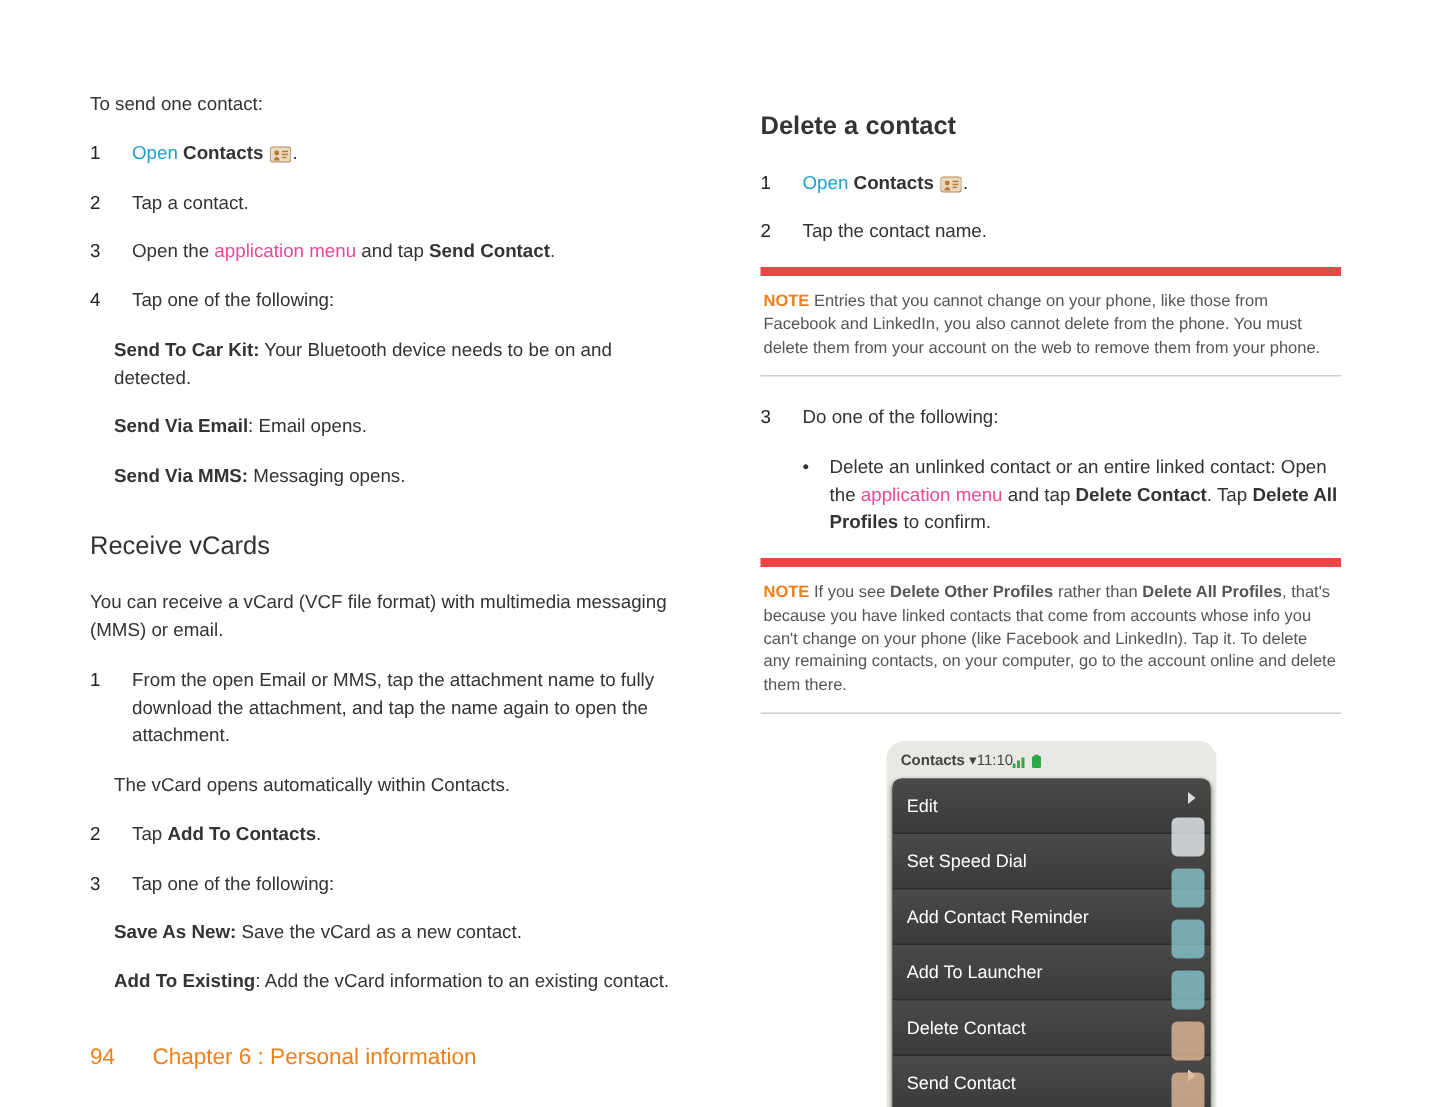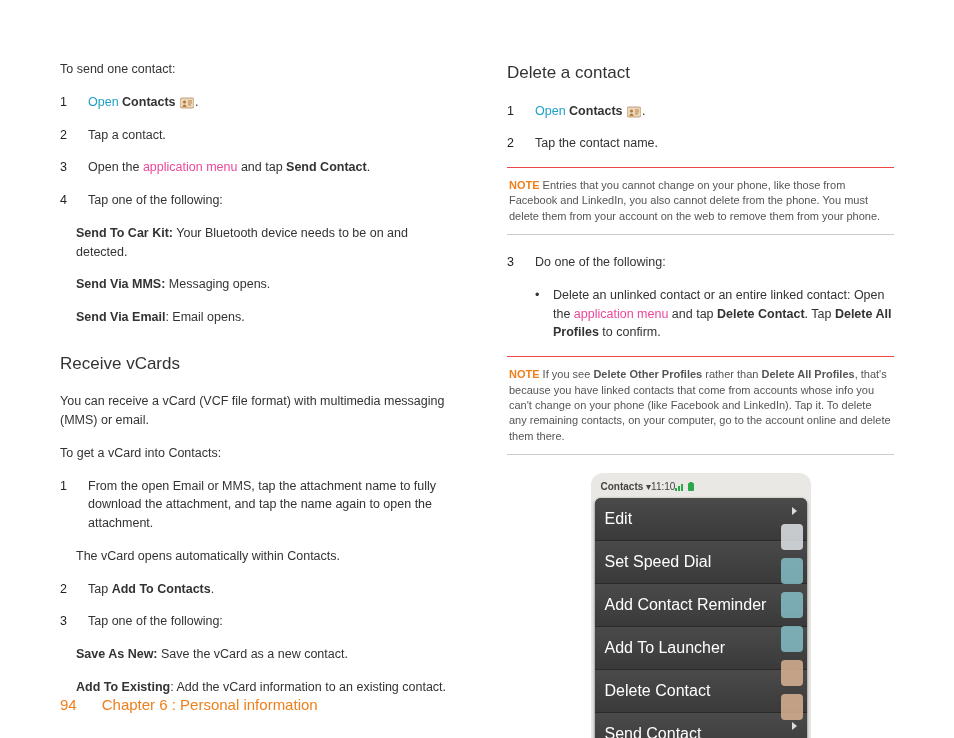--- a/index.html
+++ b/index.html
@@ -47,34 +47,34 @@
     content: "•";
     width: 18px;
     flex-shrink: 0;
   }
   h2 {
     font-size: 17px;
     font-weight: 300;
     color: #333;
     margin: 24px 0 16px 0;
   }
-  h2.first { margin-top: 0; }
+  h2.first { margin-top: 11px; font-weight: bold; }
   b { font-weight: 600; }
   .link { color: #ec4899; }
   .link-open { color: #1e9ecb; }
   .icon-inline {
     display: inline-block;
     width: 14px;
     height: 12px;
     vertical-align: middle;
     margin: 0 1px;
   }
   .icon-inline svg { width: 14px; height: 12px; }
   .note-box {
-    border-top: 1px solid #ef4444;
+    border-top: 6px solid #ef4444;
     border-bottom: 1px solid #ccc;
     padding: 10px 2px;
     margin: 14px 0 18px 0;
     font-size: 11px;
     line-height: 1.4;
     color: #555;
   }
   .note-label {
     color: #ef7f1a;
     font-weight: 600;
@@ -112,21 +112,21 @@
     margin-bottom: 2px;
     box-shadow: 0 1px 3px rgba(0,0,0,0.6);
   }
   .menu-item {
     padding: 9px 10px;
     border-bottom: 1px solid #2a2a2a;
     display: flex;
     justify-content: space-between;
     align-items: flex-start;
     background: linear-gradient(#4a4a4a, #3a3a3a);
-    font-size: 16px;
+    font-size: 12px;
   }
   .menu-item:last-child { border-bottom: none; }
   .menu-item.disabled {
     color: #999;
     background: linear-gradient(#5a5a5a, #4a4a4a);
     font-style: italic;
   }
   .arrow {
     width: 0; height: 0;
     border-left: 5px solid #ddd;
@@ -188,27 +188,26 @@
         <span>Open the </span><span class="link">application menu</span><span> and tap </span><b>Send Contact</b><span>.</span>
       </div>
     </div>
 
     <div class="step">
       <div class="step-num">4</div>
       <div class="step-body">Tap one of the following:</div>
     </div>
 
     <p class="indent"><b>Send To Car Kit:</b><span> Your Bluetooth device needs to be on and detected.</span></p>
+    <p class="indent"><b>Send Via Email</b><span>: Email opens.</span></p>
     <p class="indent"><b>Send Via MMS:</b><span> Messaging opens.</span></p>
-    <p class="indent"><b>Send Via Email</b><span>: Email opens.</span></p>
 
     <h2>Receive vCards</h2>
 
     <p class="intro">You can receive a vCard (VCF file format) with multimedia messaging (MMS) or email.</p>
-    <p class="intro">To get a vCard into Contacts:</p>
 
     <div class="step">
       <div class="step-num">1</div>
       <div class="step-body">From the open Email or MMS, tap the attachment name to fully download the attachment, and tap the name again to open the attachment.</div>
     </div>
 
     <p class="indent">The vCard opens automatically within Contacts.</p>
 
     <div class="step">
       <div class="step-num">2</div>

